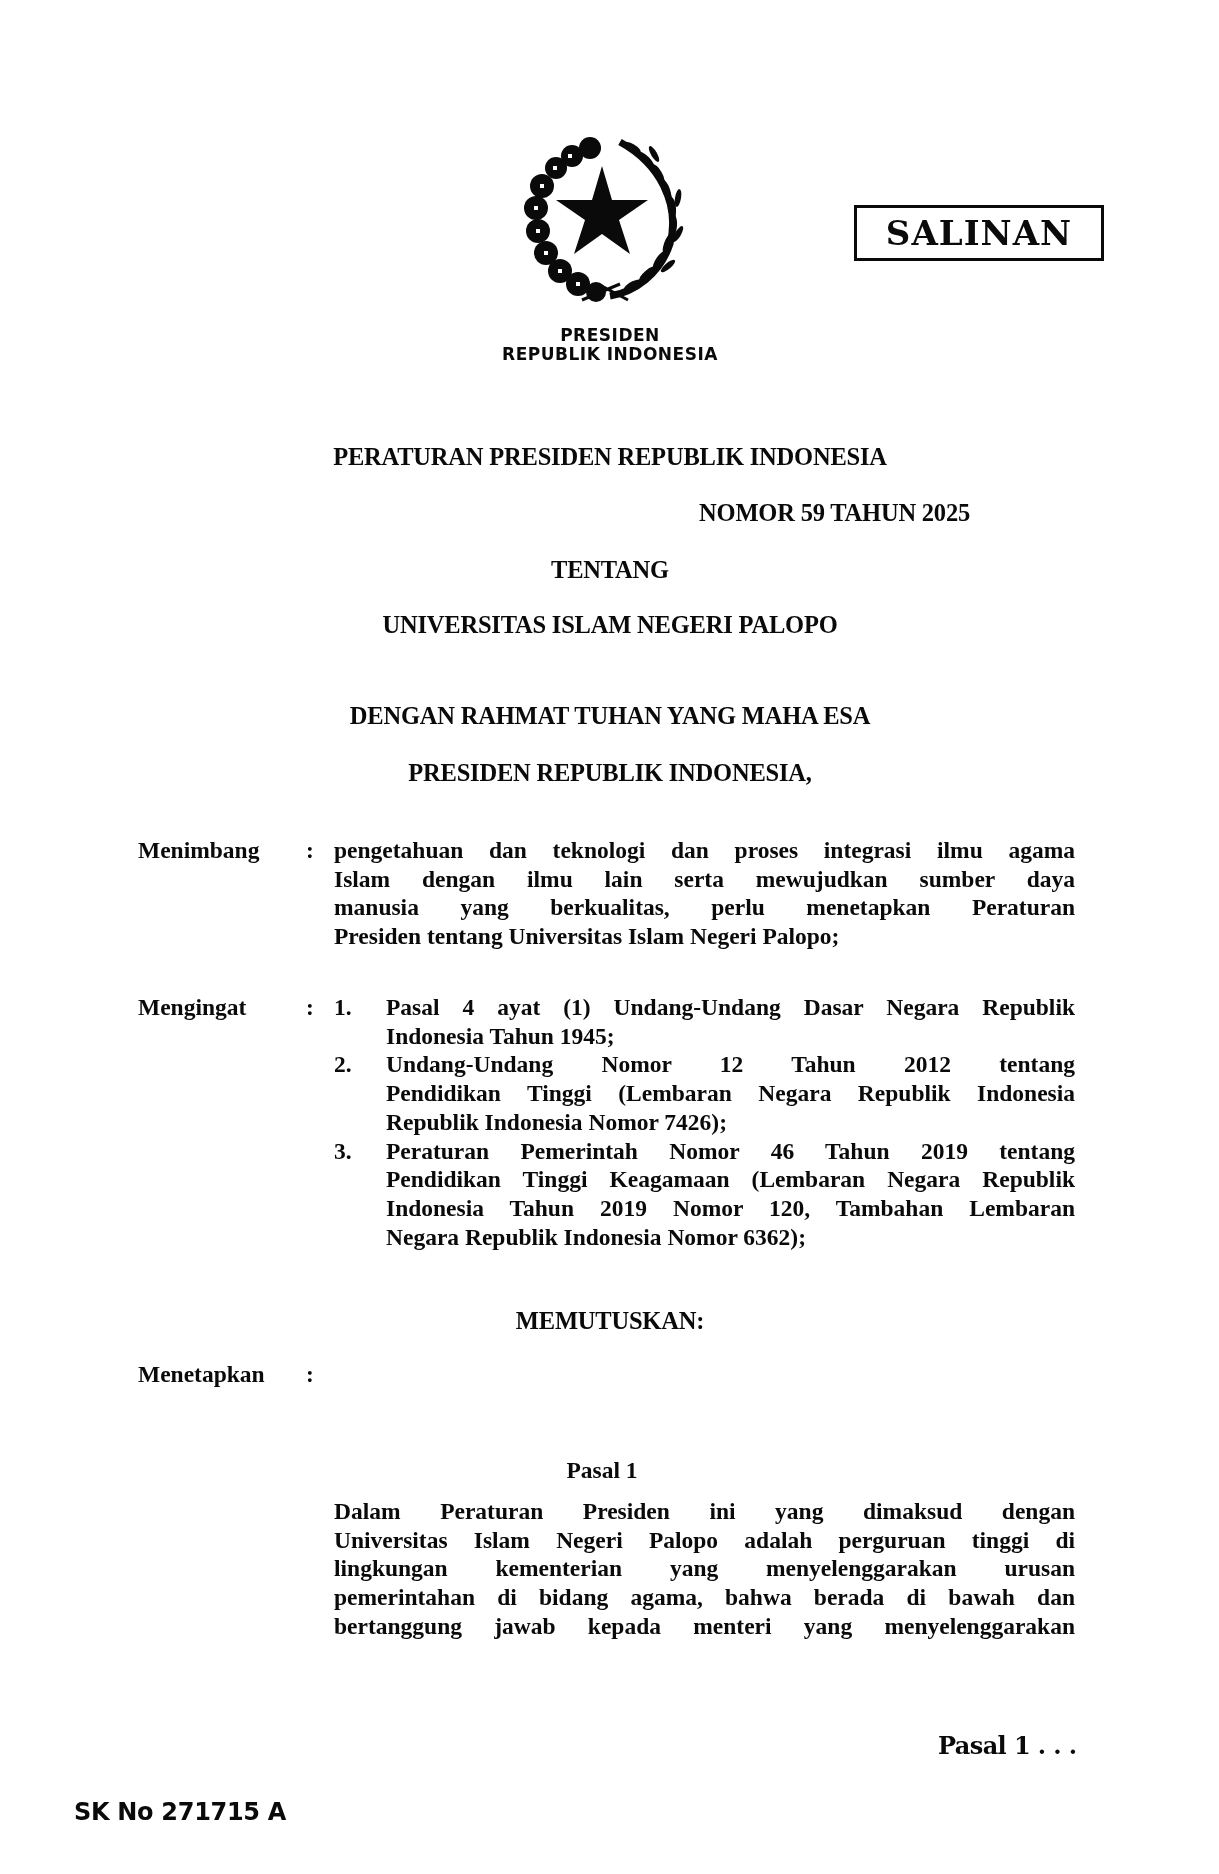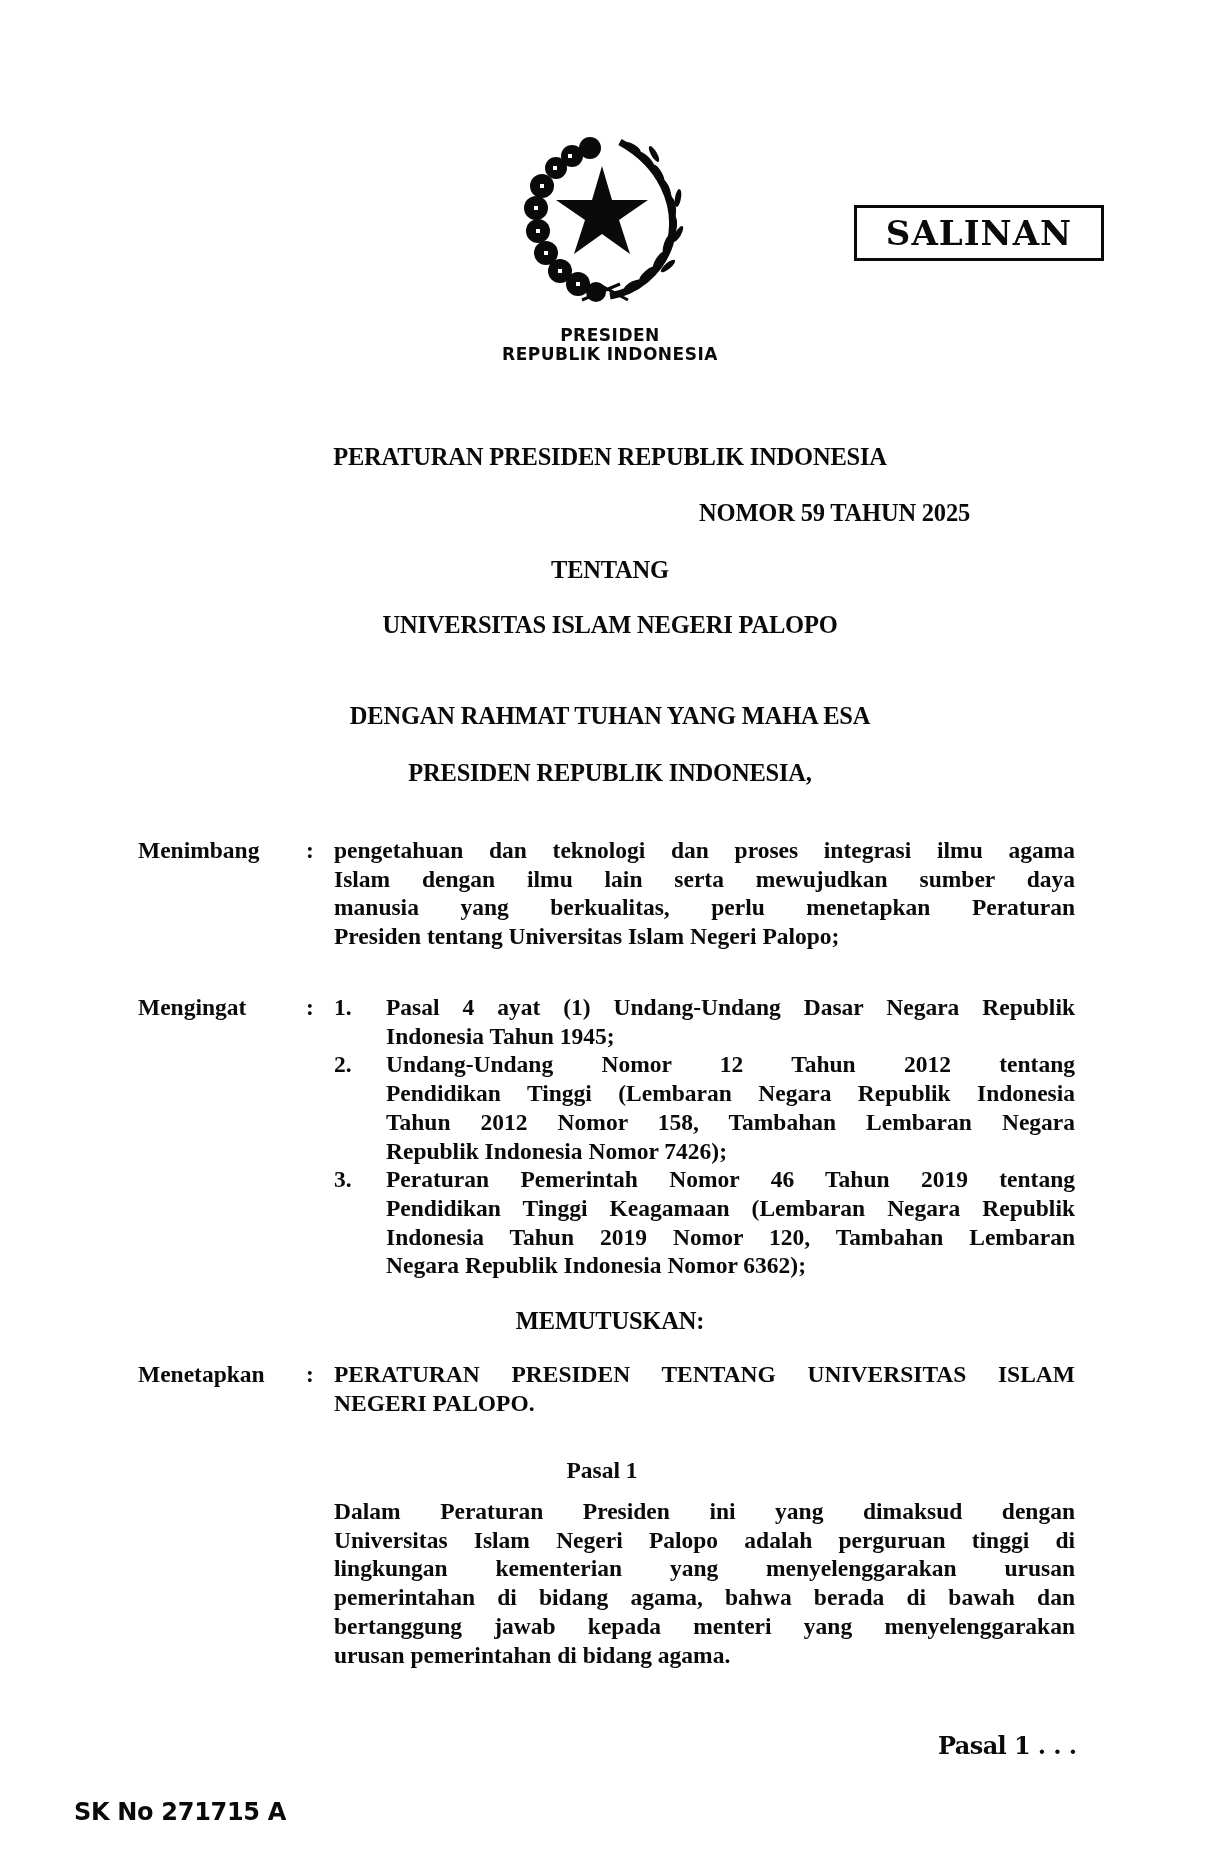--- a/index.html
+++ b/index.html
@@ -115,51 +115,45 @@
       <div class="item-text">
         <div class="justify-line">Pasal 4 ayat (1) Undang-Undang Dasar Negara Republik</div>
         <div>Indonesia Tahun 1945;</div>
       </div>
     </div>
     <div class="item">
       <span class="num">2.</span>
       <div class="item-text">
         <div class="justify-line">Undang-Undang Nomor 12 Tahun 2012 tentang</div>
         <div class="justify-line">Pendidikan Tinggi (Lembaran Negara Republik Indonesia</div>
-        <div class="justify-line">Tahun 2012 Nomor 158, Tambahan Lembaran Negara</div>
         <div>Republik Indonesia Nomor 7426);</div>
       </div>
     </div>
     <div class="item">
       <span class="num">3.</span>
       <div class="item-text">
         <div class="justify-line">Peraturan Pemerintah Nomor 46 Tahun 2019 tentang</div>
         <div class="justify-line">Pendidikan Tinggi Keagamaan (Lembaran Negara Republik</div>
         <div class="justify-line">Indonesia Tahun 2019 Nomor 120, Tambahan Lembaran</div>
         <div>Negara Republik Indonesia Nomor 6362);</div>
       </div>
     </div>
   </div>
 </div>
 
 <div class="abs title" style="top:1307px;">MEMUTUSKAN:</div>
 
 <div class="abs row" style="top:1360px; height:60px;">
   <span class="label">Menetapkan</span>
   <span class="colon">:</span>
-  <div class="content">
-    <div class="justify-line">PERATURAN PRESIDEN TENTANG UNIVERSITAS ISLAM</div>
-    <div>NEGERI PALOPO.</div>
-  </div>
 </div>
 
 <div class="abs center-h" style="left:334px; width:536px; top:1457px;">Pasal 1</div>
 <div class="abs para" style="top:1497px;">
   <div class="justify-line">Dalam Peraturan Presiden ini yang dimaksud dengan</div>
   <div class="justify-line">Universitas Islam Negeri Palopo adalah perguruan tinggi di</div>
   <div class="justify-line">lingkungan kementerian yang menyelenggarakan urusan</div>
   <div class="justify-line">pemerintahan di bidang agama, bahwa berada di bawah dan</div>
   <div class="justify-line">bertanggung jawab kepada menteri yang menyelenggarakan</div>
-  <div>urusan pemerintahan di bidang agama.</div>
 </div>
 
 <div class="abs next">Pasal 1 . . .</div>
 <div class="abs footer-sk">SK No 271715 A</div>
 
 </body></html>

